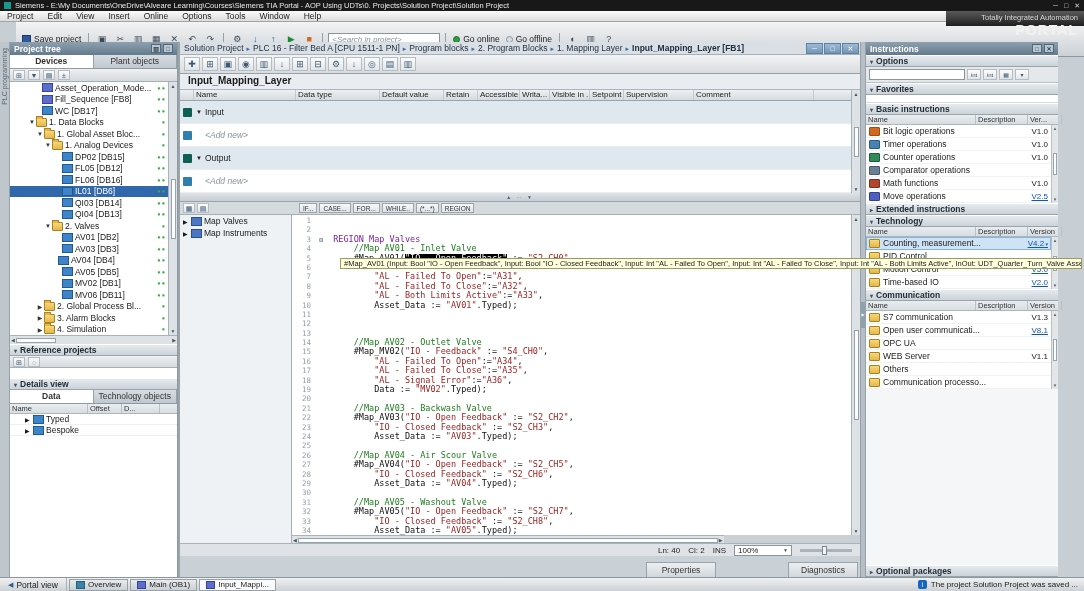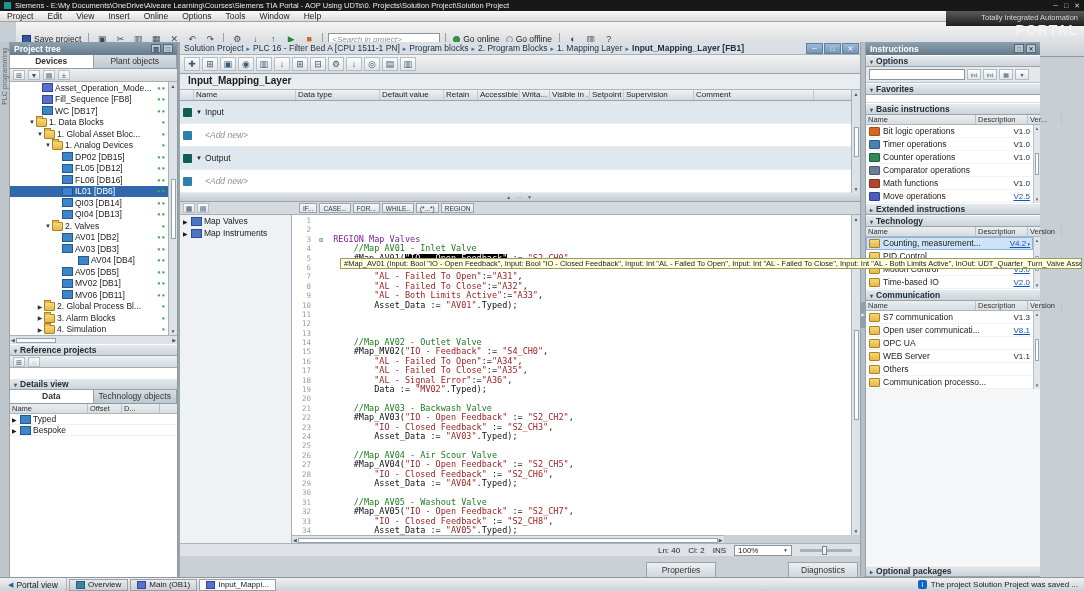--- a/index.html
+++ b/index.html
@@ -90,21 +90,21 @@
            align-items:center;justify-content:space-between;font-size:5px;color:#4a545c;padding:1px 0;flex:none;}
   .vscroll .thumb{width:5px;height:60px;background:#fbfcfd;border:1px solid #98a2ab;}
   .hscroll{height:9px;background:#dde2e6;border-top:1px solid #aab3ba;display:flex;align-items:center;
            font-size:5px;color:#4a545c;padding:0 1px;flex:none;}
   .hthumb{height:5px;width:40px;background:#fbfcfd;border:1px solid #98a2ab;margin:0 1px;}
   .hthumb.wide{width:420px;}
   .dcols{display:flex;height:10px;background:linear-gradient(#e9edf0,#d8dde1);
          border-bottom:1px solid #aeb6bc;font-size:7.5px;color:#333;flex:none;}
   .dcol{border-right:1px solid #b9c0c7;padding:0 2px;overflow:hidden;white-space:nowrap;flex:none;}
   .drows{flex:none;background:#fff;}
-  .drow{height:11px;display:flex;align-items:center;font-size:8.5px;border-bottom:1px solid #eef1f3;padding-left:2px;}
+  .drow{height:11px;display:flex;align-items:center;font-size:8.5px;border-bottom:1px solid #eef1f3;padding-left:15px;}
   .drow .exp{width:8px;font-size:6px;}
 
   
   #lsplit{position:absolute;left:178px;top:42px;width:2px;height:535px;background:#9aa4ab;}
   #rsplit{position:absolute;left:860px;top:42px;width:6px;height:535px;background:#b7bfc6;
           border-left:1px solid #98a1a8;border-right:1px solid #98a1a8;}
   #rsplit .rhandle{position:absolute;top:260px;left:0;width:4px;height:26px;background:#8fa0ae;
           color:#fff;font-size:4px;line-height:26px;text-align:center;}
 
   
@@ -185,21 +185,21 @@
   .etab{min-width:70px;font-size:8.5px;background:linear-gradient(#eceff1,#d2d7dc);
         border:1px solid #9aa3ab;border-bottom:none;color:#333;display:flex;align-items:center;
         justify-content:center;gap:3px;padding:0 10px;}
   .etab.active{background:#f7f9fa;font-weight:bold;margin-top:28px;}
   .etabicon{display:none;}
   .etabicon.info{display:inline-block;width:8px;height:8px;border-radius:50%;background:#1565c0;
                  color:#fff;font-size:6px;line-height:8px;text-align:center;}
   .etabicon.info::before{content:"i";}
 
   
-  #ipanel{position:absolute;left:866px;top:42px;width:174px;height:535px;background:#eef1f3;
+  #ipanel{position:absolute;left:866px;top:42px;width:192px;height:535px;background:#eef1f3;
           display:flex;flex-direction:column;}
   .isearch{height:16px;display:flex;align-items:center;gap:2px;padding:0 3px;background:#e4e8eb;
            border-bottom:1px solid #b9c0c6;flex:none;}
   .isearch input{width:96px;height:11px;border:1px solid #8a949c;font-size:8px;}
   .sbtns{display:flex;gap:2px;}
   .sbtn{min-width:14px;height:11px;font-size:6px;line-height:10px;text-align:center;color:#3c5a77;
         background:linear-gradient(#fcfcfc,#e2e5e8);border:1px solid #b5bcc2;padding:0 1px;}
   .favspace{height:8px;background:#fff;border-bottom:1px solid #d7dce0;flex:none;}
   .icols{display:flex;height:10px;background:linear-gradient(#e9edf0,#d8dde1);
          border-bottom:1px solid #aeb6bc;font-size:7.5px;color:#333;flex:none;}
@@ -468,21 +468,21 @@
           <span class="ticon db"></span>
           <span class="lbl">AV01 [DB2]</span>
           <span class="dots">●●</span>
         </div>
         <div class="trow" style="padding-left: 44px;">
           <span class="exp"></span>
           <span class="ticon db"></span>
           <span class="lbl">AV03 [DB3]</span>
           <span class="dots">●●</span>
         </div>
-        <div class="trow" style="padding-left: 60px;">
+        <div class="trow" style="padding-left: 40px;">
           <span class="exp"></span>
           <span class="ticon db"></span>
           <span class="lbl">AV04 [DB4]</span>
           <span class="dots">●●</span>
         </div>
         <div class="trow" style="padding-left: 44px;">
           <span class="exp"></span>
           <span class="ticon db"></span>
           <span class="lbl">AV05 [DB5]</span>
           <span class="dots">●●</span>

